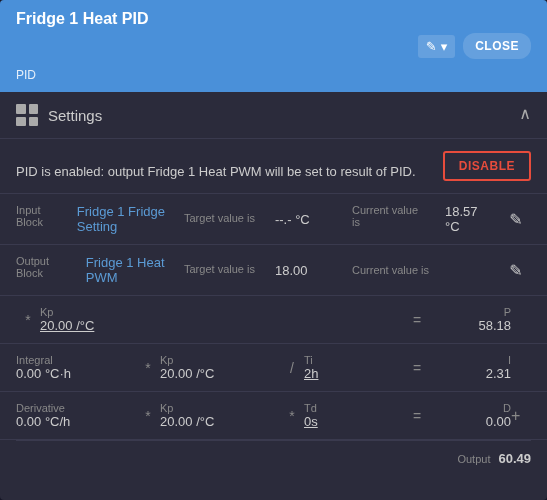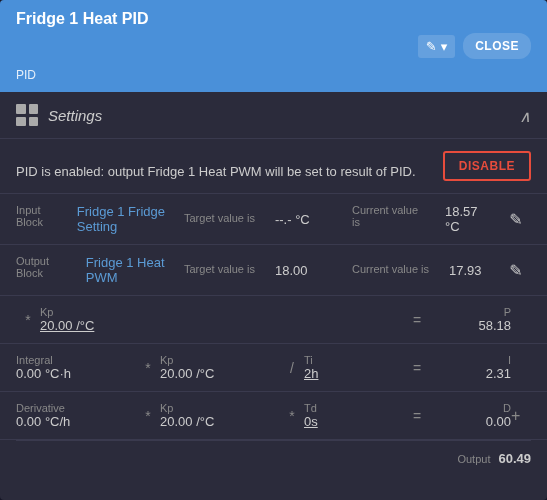--- a/index.html
+++ b/index.html
@@ -77,25 +77,24 @@
     .modal-body {
       flex: 1;
       overflow-y: auto;
       padding: 0;
     }
     .settings-section {
       background: #2b2b3b;
     }
     .settings-header {
       display: flex;
-      align-items: flex-end;
+      align-items: flex-start;
       justify-content: space-between;
       padding: 12px 16px;
       border-bottom: 1px solid #3a3a4e;
-      font-style: italic;
     }
     .settings-header-left {
       display: flex;
       align-items: center;
       gap: 10px;
     }
     .grid-icon {
       display: grid;
       grid-template-columns: 1fr 1fr;
       gap: 3px;
@@ -337,21 +336,20 @@
         <div class="field-group">
           <span class="field-label">Output Block</span>
           <span class="field-value link">Fridge 1 Heat PWM</span>
         </div>
         <div class="field-group">
           <span class="field-label">Target value is</span>
           <span class="field-value">18.00</span>
         </div>
         <div class="field-group">
           <span class="field-label">Current value is</span>
-          <span class="field-value">17.93</span>
         </div>
         <button class="edit-icon-btn">✎</button>
       </div>
 
       <div class="calc-rows">
 
         <div class="calc-row">
           <div class="calc-col-op">*</div>
           <div class="calc-col-2">
             <div class="calc-main-label">Kp</div>

